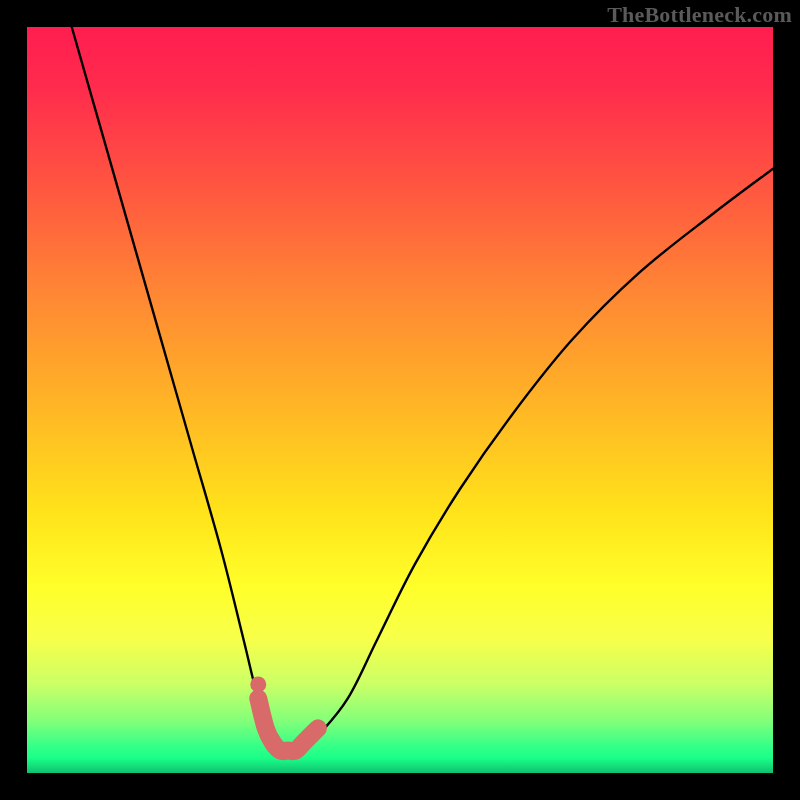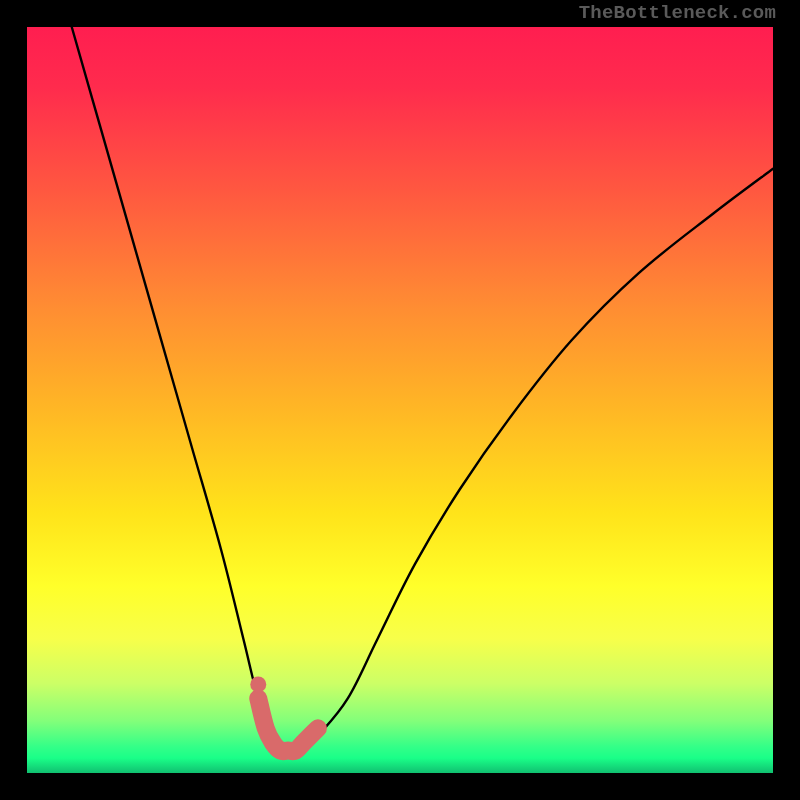--- a/index.html
+++ b/index.html
@@ -44,23 +44,23 @@
       #ccff66 88%,
       #83ff7a 93%,
       #33ff88 96.5%,
       #1aff88 98%,
       #10c070 100%
     );
   }
   .watermark {
     position: absolute;
     top: 2px;
-    right: 24px;
-    font-family: Liberation Mono, monospace;
-    font-size: 19px;
+    right: 8px;
+    font-family: Liberation Serif, serif;
+    font-size: 22px;
     font-weight: 600;
     color: #5a5a5a;
     letter-spacing: 0.2px;
   }
   svg.curves {
     position: absolute;
     left: 0;
     top: 0;
     width: 746px;
     height: 746px;

